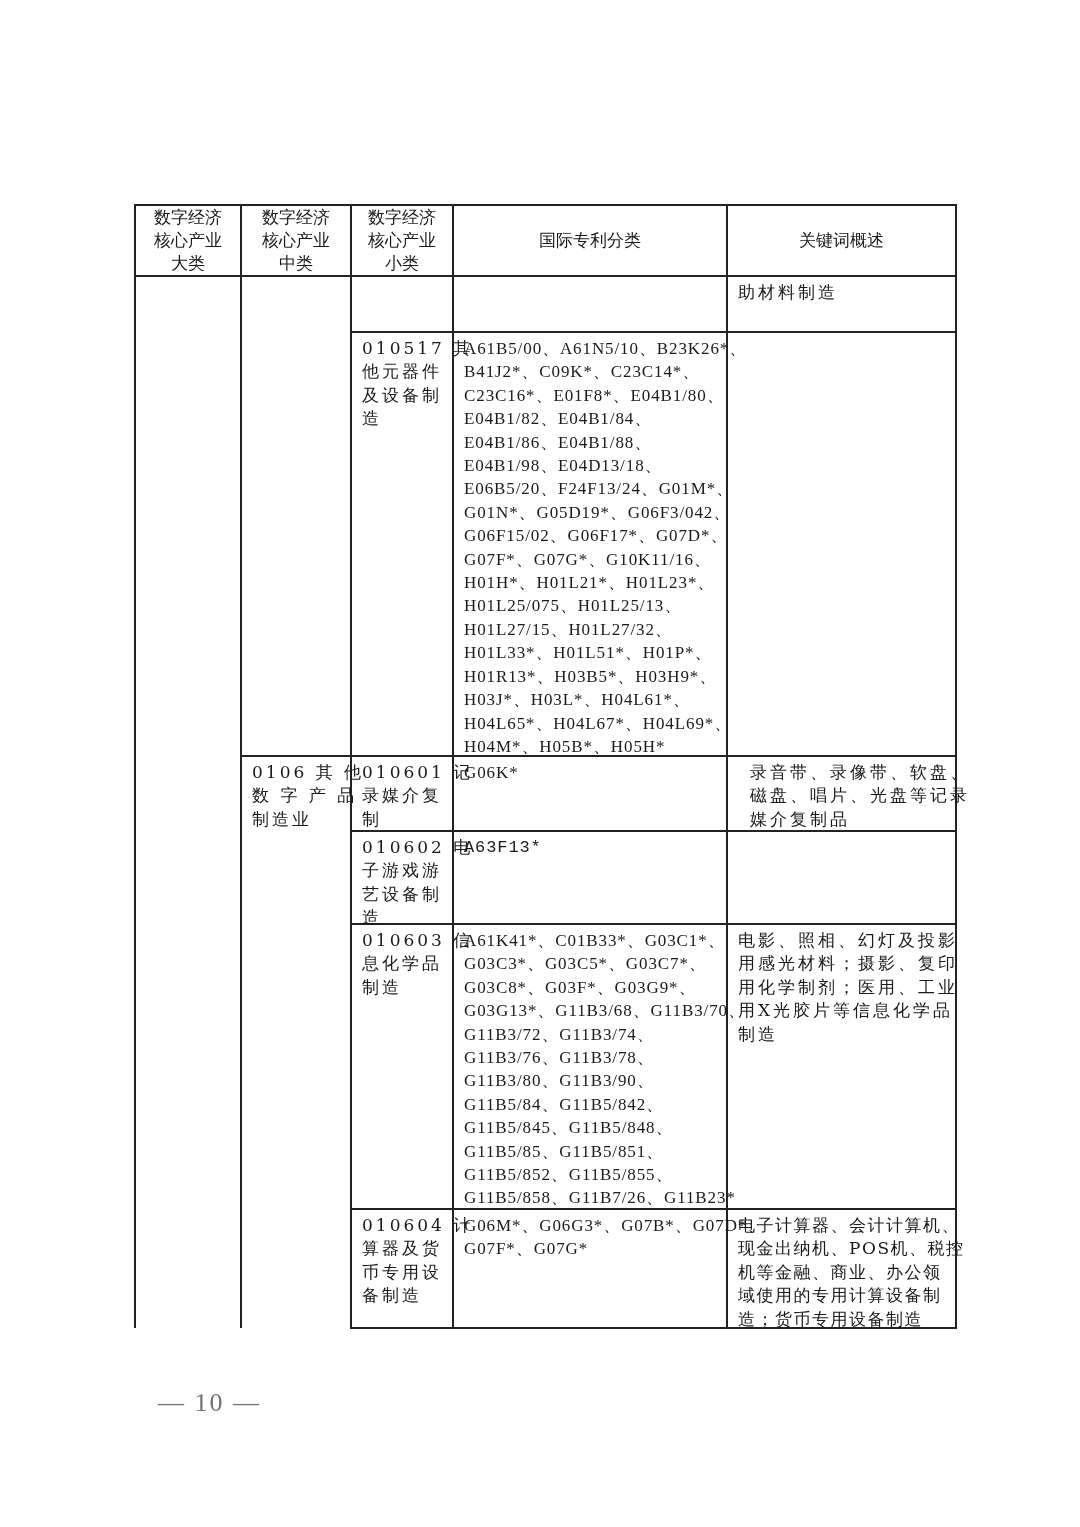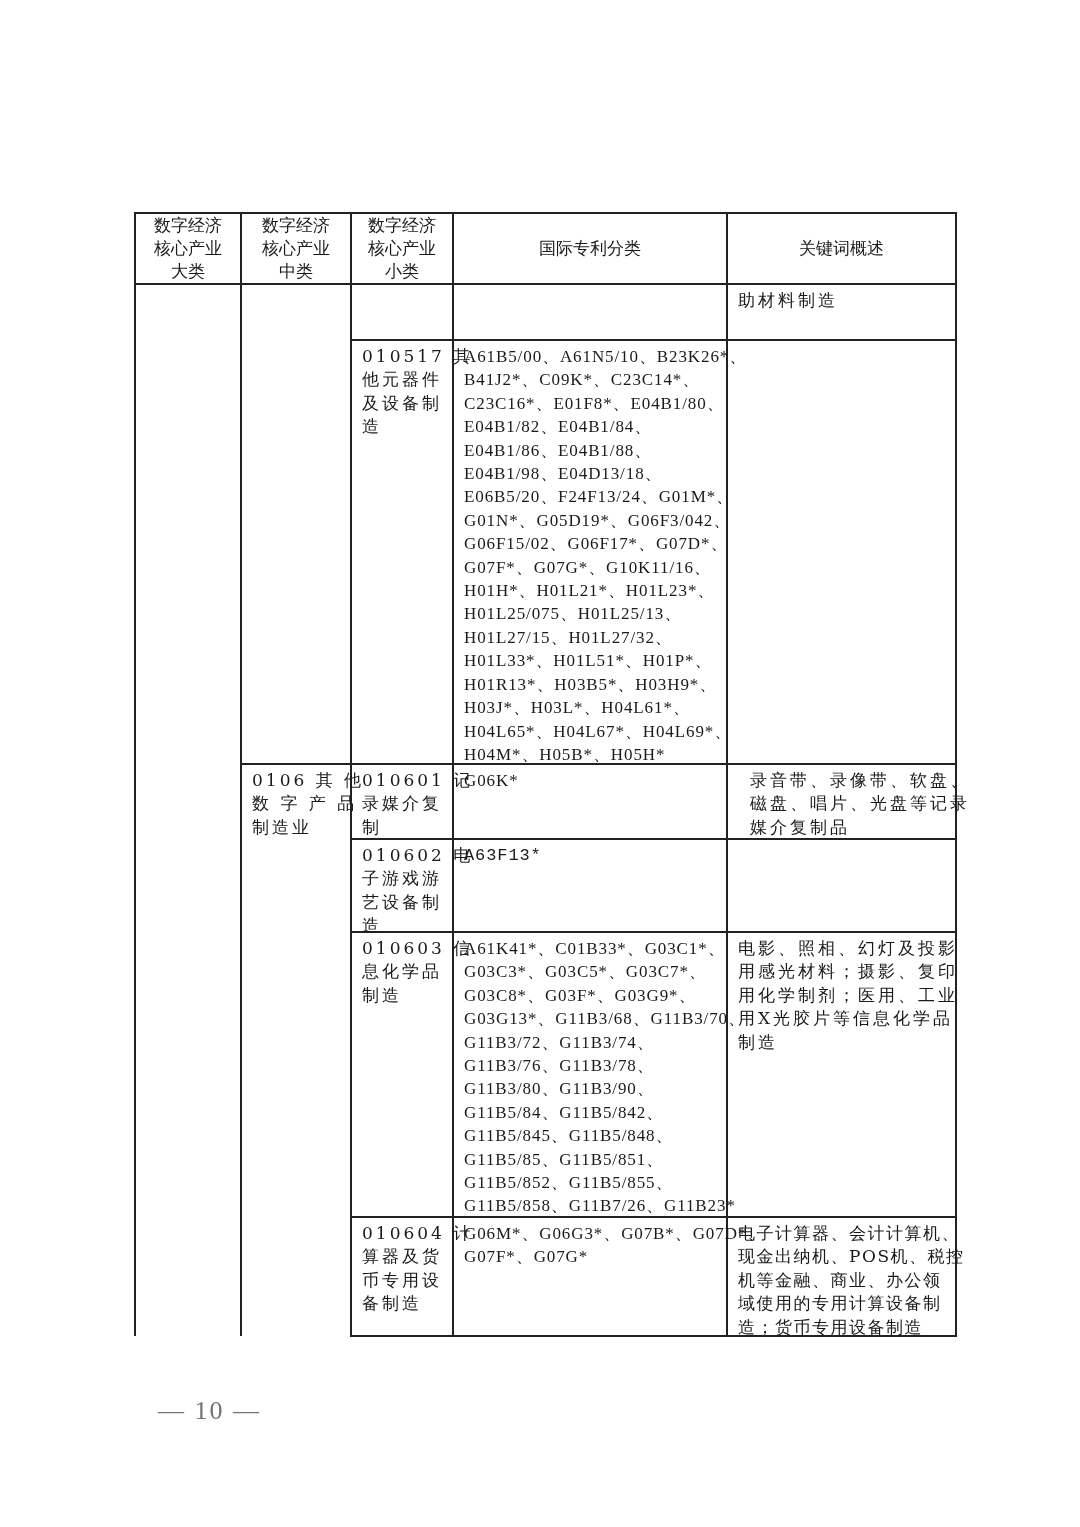--- a/index.html
+++ b/index.html
@@ -1,18 +1,18 @@
 <!DOCTYPE html>
 <html><head>
 <meta charset="utf-8">
 <style>
   html, body { margin: 0; padding: 0; background: #ffffff; }
   body { width: 1080px; height: 1527px; position: relative; overflow: hidden;
          font-family: "DejaVu Serif", "Liberation Serif", serif; color: #1a1a1a; }
-  .page { position: absolute; left: 0; top: 16px; width: 1080px; height: 1439px; }
+  .page { position: absolute; left: 0; top: 8px; width: 1080px; height: 1439px; }
   .grid { position: absolute; left: 0; top: 0; }
   .line { position: absolute; background: #222; }
   .cell { position: absolute; box-sizing: border-box; padding: 4px 8px 0 10px;
           font-size: 17px; line-height: 23.4px; letter-spacing: 0.6px; }
   .hdr { font-family: "DejaVu Sans", "Liberation Sans", sans-serif; font-size: 17px;
          line-height: 23px; text-align: center; display: flex; align-items: center;
          justify-content: center; padding: 0 4px; letter-spacing: 0; }
   .hdr span { display: block; }
   .ipc { font-family: "Liberation Serif", "DejaVu Serif", serif; font-size: 17px; letter-spacing: 0.9px; }
   .zh { letter-spacing: 3px; }

